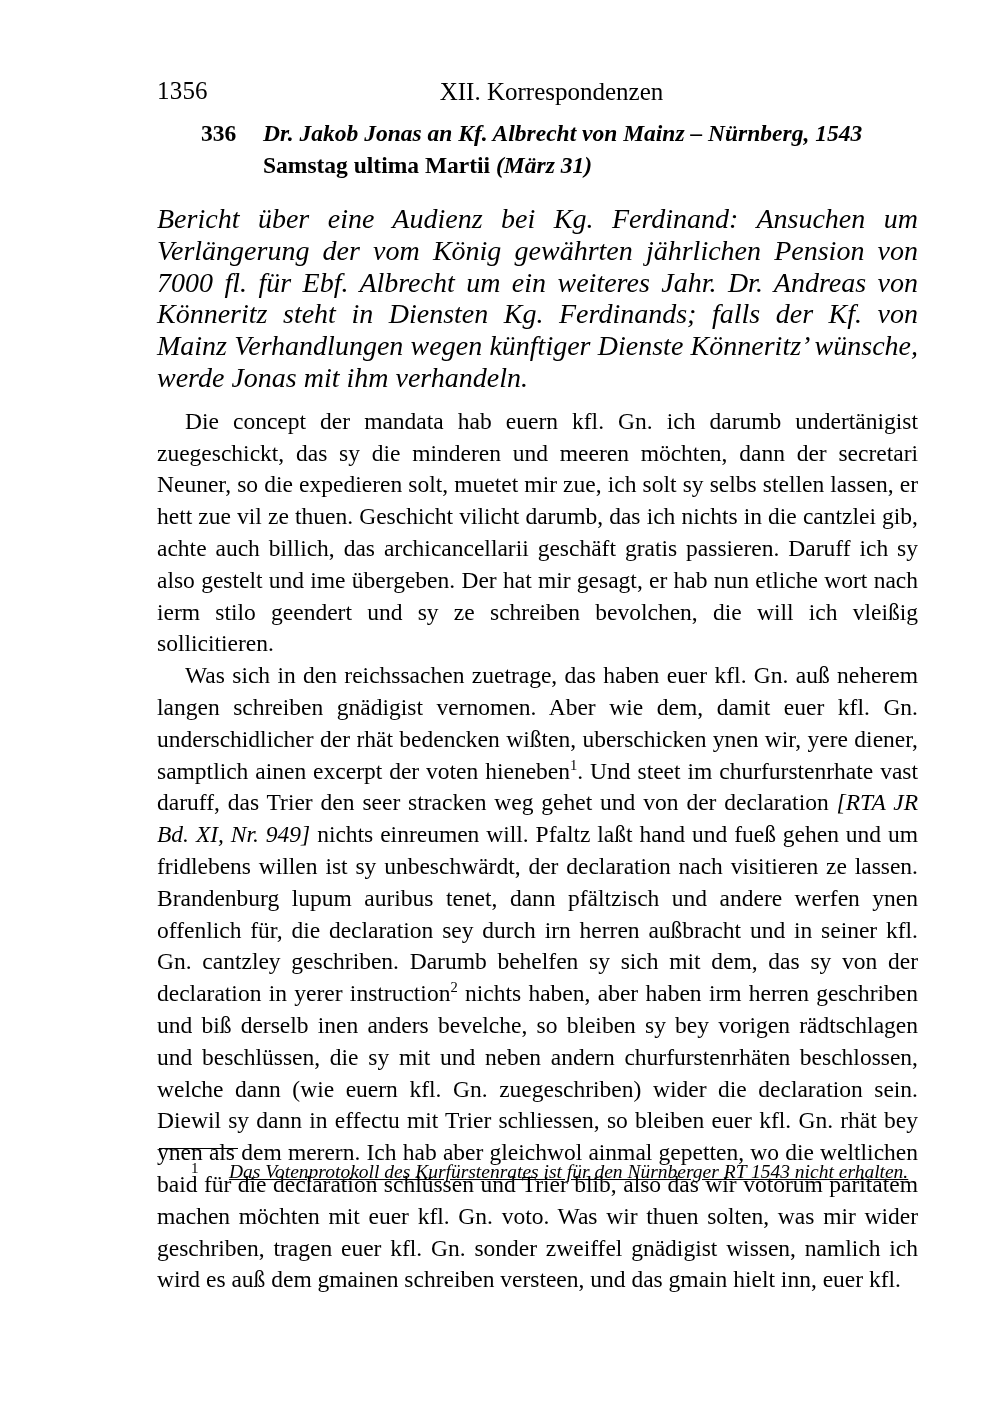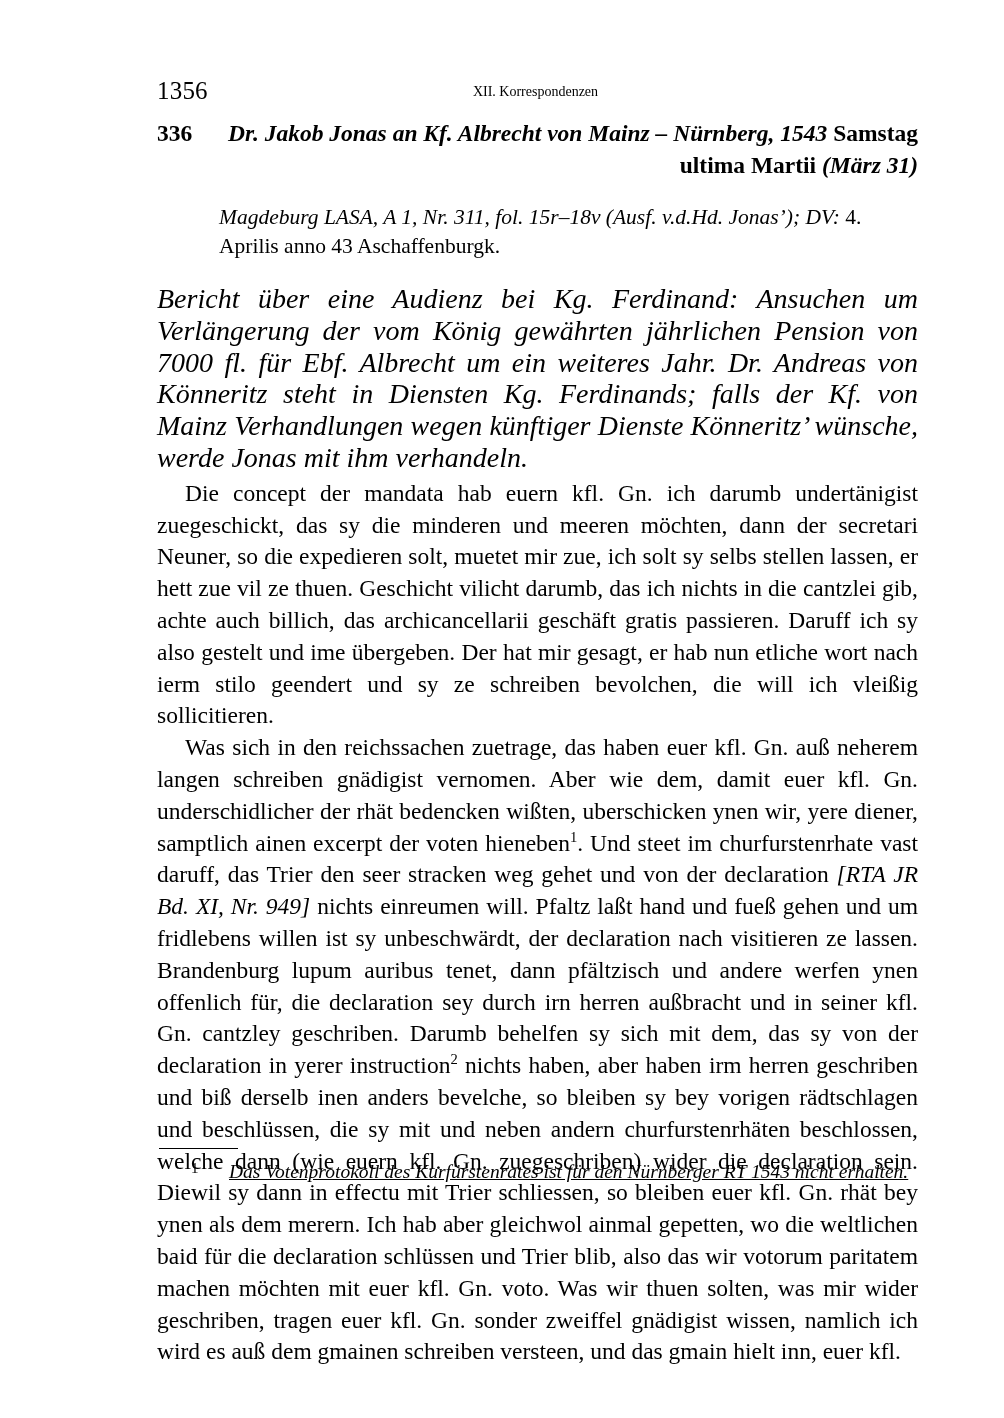--- a/index.html
+++ b/index.html
@@ -35,47 +35,48 @@
   .folio {
     position: absolute;
     left: 0;
     top: 0;
     font-size: 25px;
     line-height: 30px;
     letter-spacing: 0.2px;
   }
   .head-title {
     position: absolute;
-    left: 0;
+    left: 16px;
     top: 2px;
     width: 761px;
     text-align: center;
-    font-size: 14px;
+    font-size: 25px;
     line-height: 28px;
     padding-right: 4px;
     box-sizing: border-box;
   }
 
   
   .column {
     position: absolute;
     left: 157px;
     top: 118px;
     width: 761px;
   }
 
   
   .doc-head {
     position: relative;
     padding-left: 62px;
     font-size: 23.5px;
     line-height: 31.5px;
     font-weight: bold;
-    text-align: right;
+    text-align: left;
     margin-bottom: 0;
+    margin-left: 44px;
   }
   .doc-number {
     position: absolute;
     left: 0;
     top: 0;
     font-weight: bold;
     font-style: normal;
     font-size: 23.5px;
   }
   .doc-title-main {
@@ -116,21 +117,21 @@
   
   .body-par {
     font-size: 23.5px;
     line-height: 31.8px;
     text-align: justify;
     text-justify: inter-word;
     text-indent: 28px;
     margin: 0;
     hyphens: none;
   }
-  .body-par.first { margin-top: 4px; }
+  .body-par.first { margin-top: 12px; }
   .body-par .cite { font-style: italic; }
   sup.fn {
     font-size: 0.62em;
     vertical-align: super;
     line-height: 0;
   }
 
   
   .footnotes {
     position: absolute;
@@ -176,23 +177,20 @@
     <span class="folio">1356</span>
     <span class="head-title">XII. Korrespondenzen</span>
   </div>
 
   <div class="column">
 
     <div class="doc-head">
       <span class="doc-number">336</span><span class="doc-title-main">Dr. Jakob Jonas an Kf. Albrecht von Mainz – Nürnberg, 1543</span><span class="doc-title-roman"> Samstag ultima Martii </span><span class="doc-title-date">(März 31)</span>
     </div>
 
-    <div class="archival">
-      <span class="it">Magdeburg LASA, A 1, Nr. 311, fol. 15r–18v (Ausf. v.d.Hd. Jonas’); DV:</span><span class="rm"> 4. Aprilis anno 43 Aschaffenburgk.</span>
-    </div>
 
     <div class="regest">Bericht über eine Audienz bei Kg. Ferdinand: Ansuchen um Verlängerung der vom König gewährten jährlichen Pension von 7000 fl. für Ebf. Albrecht um ein weiteres Jahr. Dr. Andreas von Könneritz steht in Diensten Kg. Ferdinands; falls der Kf. von Mainz Verhandlungen wegen künftiger Dienste Könneritz’ wünsche, werde Jonas mit ihm verhandeln.</div>
 
     <p class="body-par first">Die concept der mandata hab euern kfl. Gn. ich darumb undertänigist zuegeschickt, das sy die minderen und meeren möchten, dann der secretari Neuner, so die expedieren solt, muetet mir zue, ich solt sy selbs stellen lassen, er hett zue vil ze thuen. Geschicht vilicht darumb, das ich nichts in die cantzlei gib, achte auch billich, das archicancellarii geschäft gratis passieren. Daruff ich sy also gestelt und ime übergeben. Der hat mir gesagt, er hab nun etliche wort nach ierm stilo geendert und sy ze schreiben bevolchen, die will ich vleißig sollicitieren.</p>
 
     <p class="body-par"><span>Was sich in den reichssachen zuetrage, das haben euer kfl. Gn. auß neherem langen schreiben gnädigist vernomen. Aber wie dem, damit euer kfl. Gn. underschidlicher der rhät bedencken wißten, uberschicken ynen wir, yere diener, samptlich ainen excerpt der voten hieneben</span><sup class="fn">1</sup><span>. Und steet im churfurstenrhate vast daruff, das Trier den seer stracken weg gehet und von der declaration </span><span class="cite">[RTA JR Bd. XI, Nr. 949]</span><span> nichts einreumen will. Pfaltz laßt hand und fueß gehen und um fridlebens willen ist sy unbeschwärdt, der declaration nach visitieren ze lassen. Brandenburg lupum auribus tenet, dann pfältzisch und andere werfen ynen offenlich für, die declaration sey durch irn herren außbracht und in seiner kfl. Gn. cantzley geschriben. Darumb behelfen sy sich mit dem, das sy von der declaration in yerer instruction</span><sup class="fn">2</sup><span> nichts haben, aber haben irm herren geschriben und biß derselb inen anders bevelche, so bleiben sy bey vorigen rädtschlagen und beschlüssen, die sy mit und neben andern churfurstenrhäten beschlossen, welche dann (wie euern kfl. Gn. zuegeschriben) wider die declaration sein. Diewil sy dann in effectu mit Trier schliessen, so bleiben euer kfl. Gn. rhät bey ynen als dem merern. Ich hab aber gleichwol ainmal gepetten, wo die weltlichen baid für die declaration schlüssen und Trier blib, also das wir votorum paritatem machen möchten mit euer kfl. Gn. voto. Was wir thuen solten, was mir wider geschriben, tragen euer kfl. Gn. sonder zweiffel gnädigist wissen, namlich ich wird es auß dem gmainen schreiben versteen, und das gmain hielt inn, euer kfl.</span></p>
 
   </div>
 
   <div class="footnotes">

